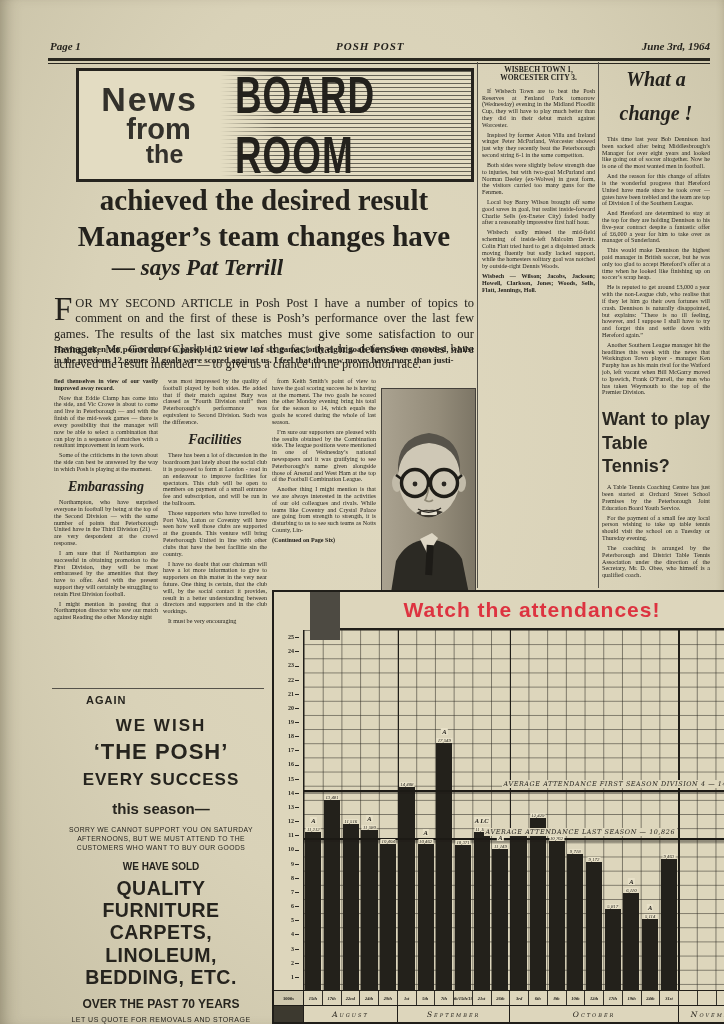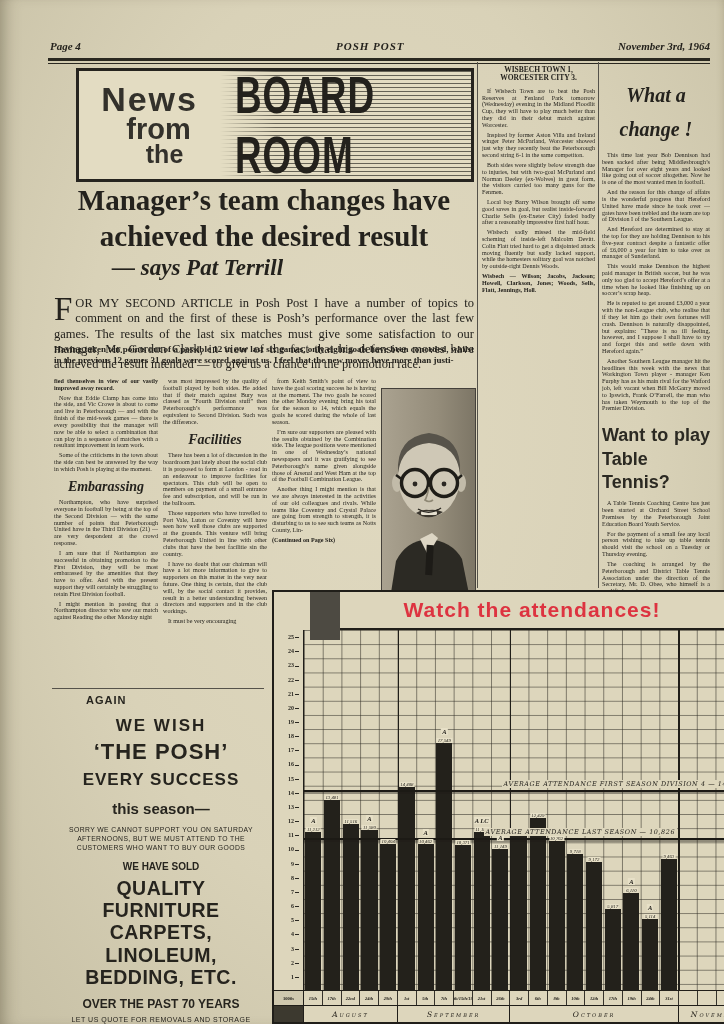--- a/index.html
+++ b/index.html
@@ -38,21 +38,21 @@
   .col .col-h{font-weight:bold;font-style:italic;font-size:14px;text-align:center;margin:6px 0 5px;}
   #col1{left:54px;top:378px;width:104px;height:306px;}
   #col2{left:163px;top:378px;width:104px;height:306px;}
   #col3{left:272px;top:378px;width:104px;height:306px;}
   
   #vr1{left:477px;top:62px;width:0;height:526px;border-left:1px solid #55524a;}
   #vr2{left:598px;top:62px;width:0;height:526px;border-left:1px solid #55524a;}
   #colA{left:482px;top:64px;width:113px;height:382px;}
   #colA .head{font-weight:bold;font-size:16px;text-align:center;line-height:2.1;margin-bottom:6px;}
   #colA .sub{font-weight:bold;font-size:7.5px;text-align:center;margin:2px 0 5px;}
-  #colB{left:602px;top:78px;width:108px;height:526px;}
+  #colB{left:602px;top:62px;width:108px;height:526px;}
   #colB .head{font-weight:bold;font-style:italic;font-size:20px;text-align:center;line-height:1.7;margin-bottom:6px;}
   #colB .head2{font-family:"Liberation Sans",sans-serif;font-weight:bold;font-size:18px;line-height:1.3;margin:12px 0 6px;color:#2b2922;}
   
   #photo{left:381px;top:388px;width:93px;height:232px;}
   #photo .frame{width:93px;height:210px;border:1px solid #44403a;overflow:hidden;background:#b0a896;}
   #photo .cap{text-align:center;font-family:"Liberation Sans",sans-serif;font-weight:bold;font-size:12px;margin-top:4px;}
   #adrule{left:52px;top:688px;width:212px;border-top:1px solid #55524a;}
   
   #ad{left:58px;top:694px;width:206px;text-align:center;font-family:"Liberation Sans",sans-serif;color:#26241e;}
   #ad .again{text-align:left;margin-left:28px;font-weight:bold;font-size:11px;letter-spacing:1px;}
@@ -97,41 +97,41 @@
   .mcorner{width:29px;background:#3c392f;border-right:1px solid #201e19;}
   .monthcell{border-right:1.5px solid #201e19;font-family:"DejaVu Serif",serif;font-style:italic;font-size:7.5px;
     font-variant:small-caps;letter-spacing:2px;display:flex;align-items:center;justify-content:center;color:#221f19;}
 </style>
 </head>
 <body>
 
 <div id="page">
 
   <div class="abs" id="hdr">
-    <span class="c" style="left:2px">Page 4</span>
+    <span class="c" style="left:2px">Page 1</span>
     <span class="c" style="left:288px;letter-spacing:1px">POSH POST</span>
-    <span class="c" style="right:0">November 3rd, 1964</span>
+    <span class="c" style="right:0">June 3rd, 1964</span>
   </div>
   <div class="abs" id="rule1"></div>
   <div class="abs" id="rule1b"></div>
 
   <div class="abs" id="mast">
     <div class="left">
       <div class="l1">News</div>
       <div class="l2">from</div>
       <div class="l3">the</div>
     </div>
     <div id="stripes">
       <div id="boardroom">BOARD ROOM</div>
     </div>
   </div>
 
   <div class="abs" id="headline">
+    <div>achieved the desired result</div>
     <div>Manager’s team changes have</div>
-    <div>achieved the desired result</div>
   </div>
   <div class="abs" id="byline">— says Pat Terrill</div>
 
   <div class="abs" id="intro">
     <span class="dc">F</span><span>OR MY SECOND ARTICLE in Posh Post I have a number of topics to comment on and the first of these is Posh’s performance over the last few games. The results of the last six matches must give some satisfaction to our manager, Mr. Gordon Clark, in view of the fact that his defensive moves have achieved the result intended — to give us a chance in the promotion race.</span>
   </div>
   <div class="abs" id="lede">Having taken ten points out of a possible 12 in our last six games, only eight goals have been conceded, whilst in the previous 12 games 31 goals were scored against us. I feel that the new moves have more than justi-</div>
 
   <div class="abs col" id="col1">
       <div class="col-p bold">fied themselves in view of our vastly improved away record.</div>

